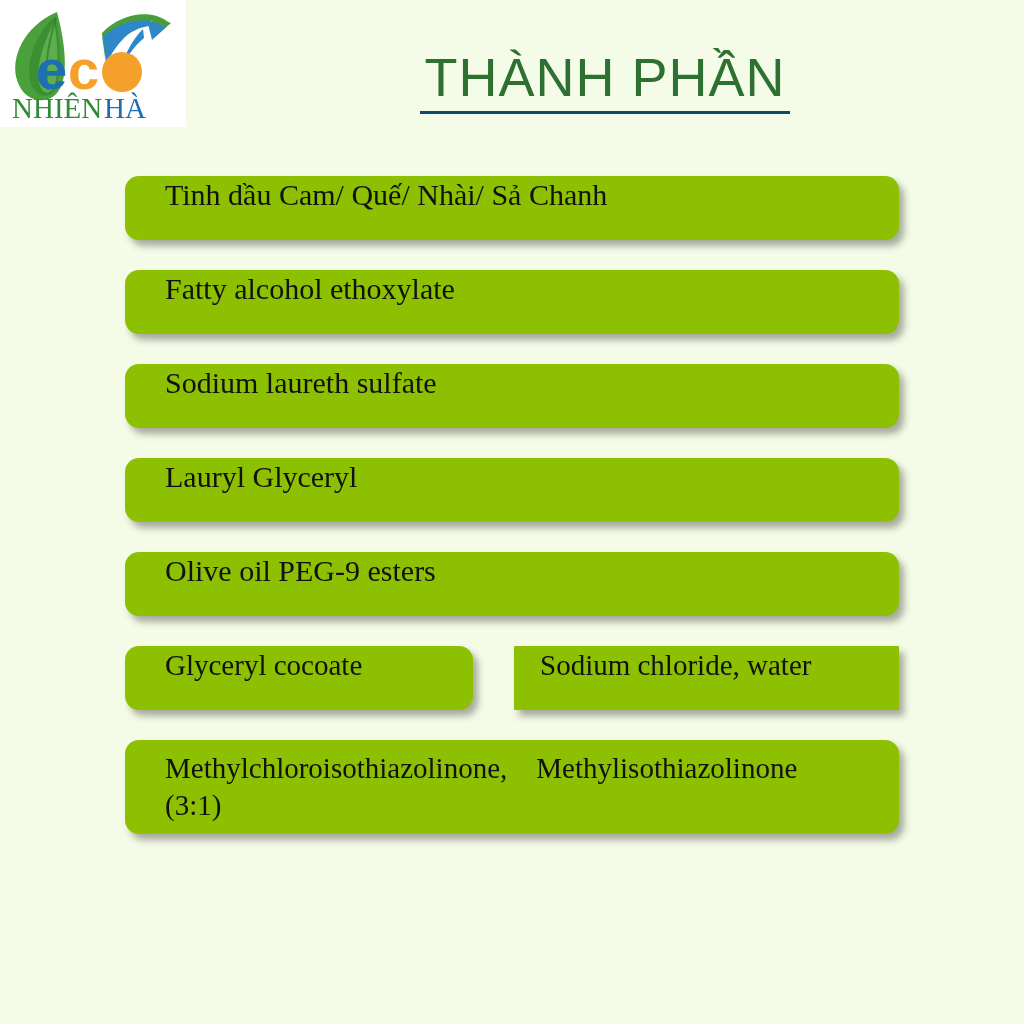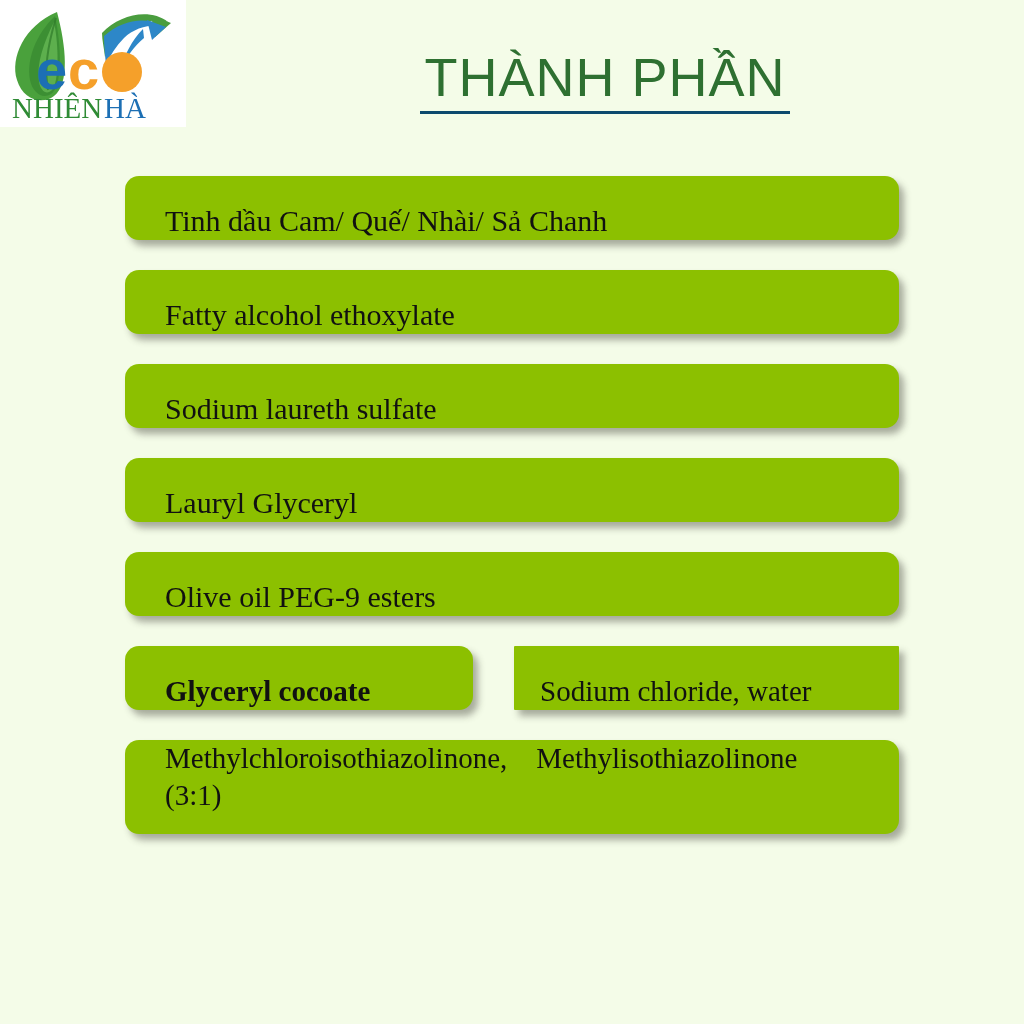--- a/index.html
+++ b/index.html
@@ -64,28 +64,28 @@
   .bar-row.row-split { display: flex; }
   .bar-row.row-tall { height: 94px; margin-bottom: 0; }
 
   .bar {
     background: #8cc000;
     border-radius: 14px;
     box-shadow: 5px 6px 7px rgba(60, 60, 50, 0.42);
     height: 100%;
     box-sizing: border-box;
     display: flex;
-    align-items: flex-end;
+    align-items: flex-start;
     padding: 0 18px 0 40px;
     overflow: hidden;
   }
   .bar.full { width: 100%; }
-  .bar.half-left { width: 348px; margin-right: 41px; border-radius: 14px; font-weight: bold; }
+  .bar.half-left { width: 348px; margin-right: 41px; border-radius: 14px; }
   .bar.half-right { width: 385px; border-radius: 1px; padding-left: 26px; }
-  .bar.tall { align-items: flex-start; }
+  .bar.tall { align-items: center; }
 
   .bar-label {
     font-family: "Liberation Serif", "DejaVu Serif", serif;
     font-size: 30px;
     line-height: 38px;
     color: #111111;
     white-space: pre-wrap;
   }
   .bar.half-left .bar-label,
   .bar.half-right .bar-label { font-size: 29px; }

